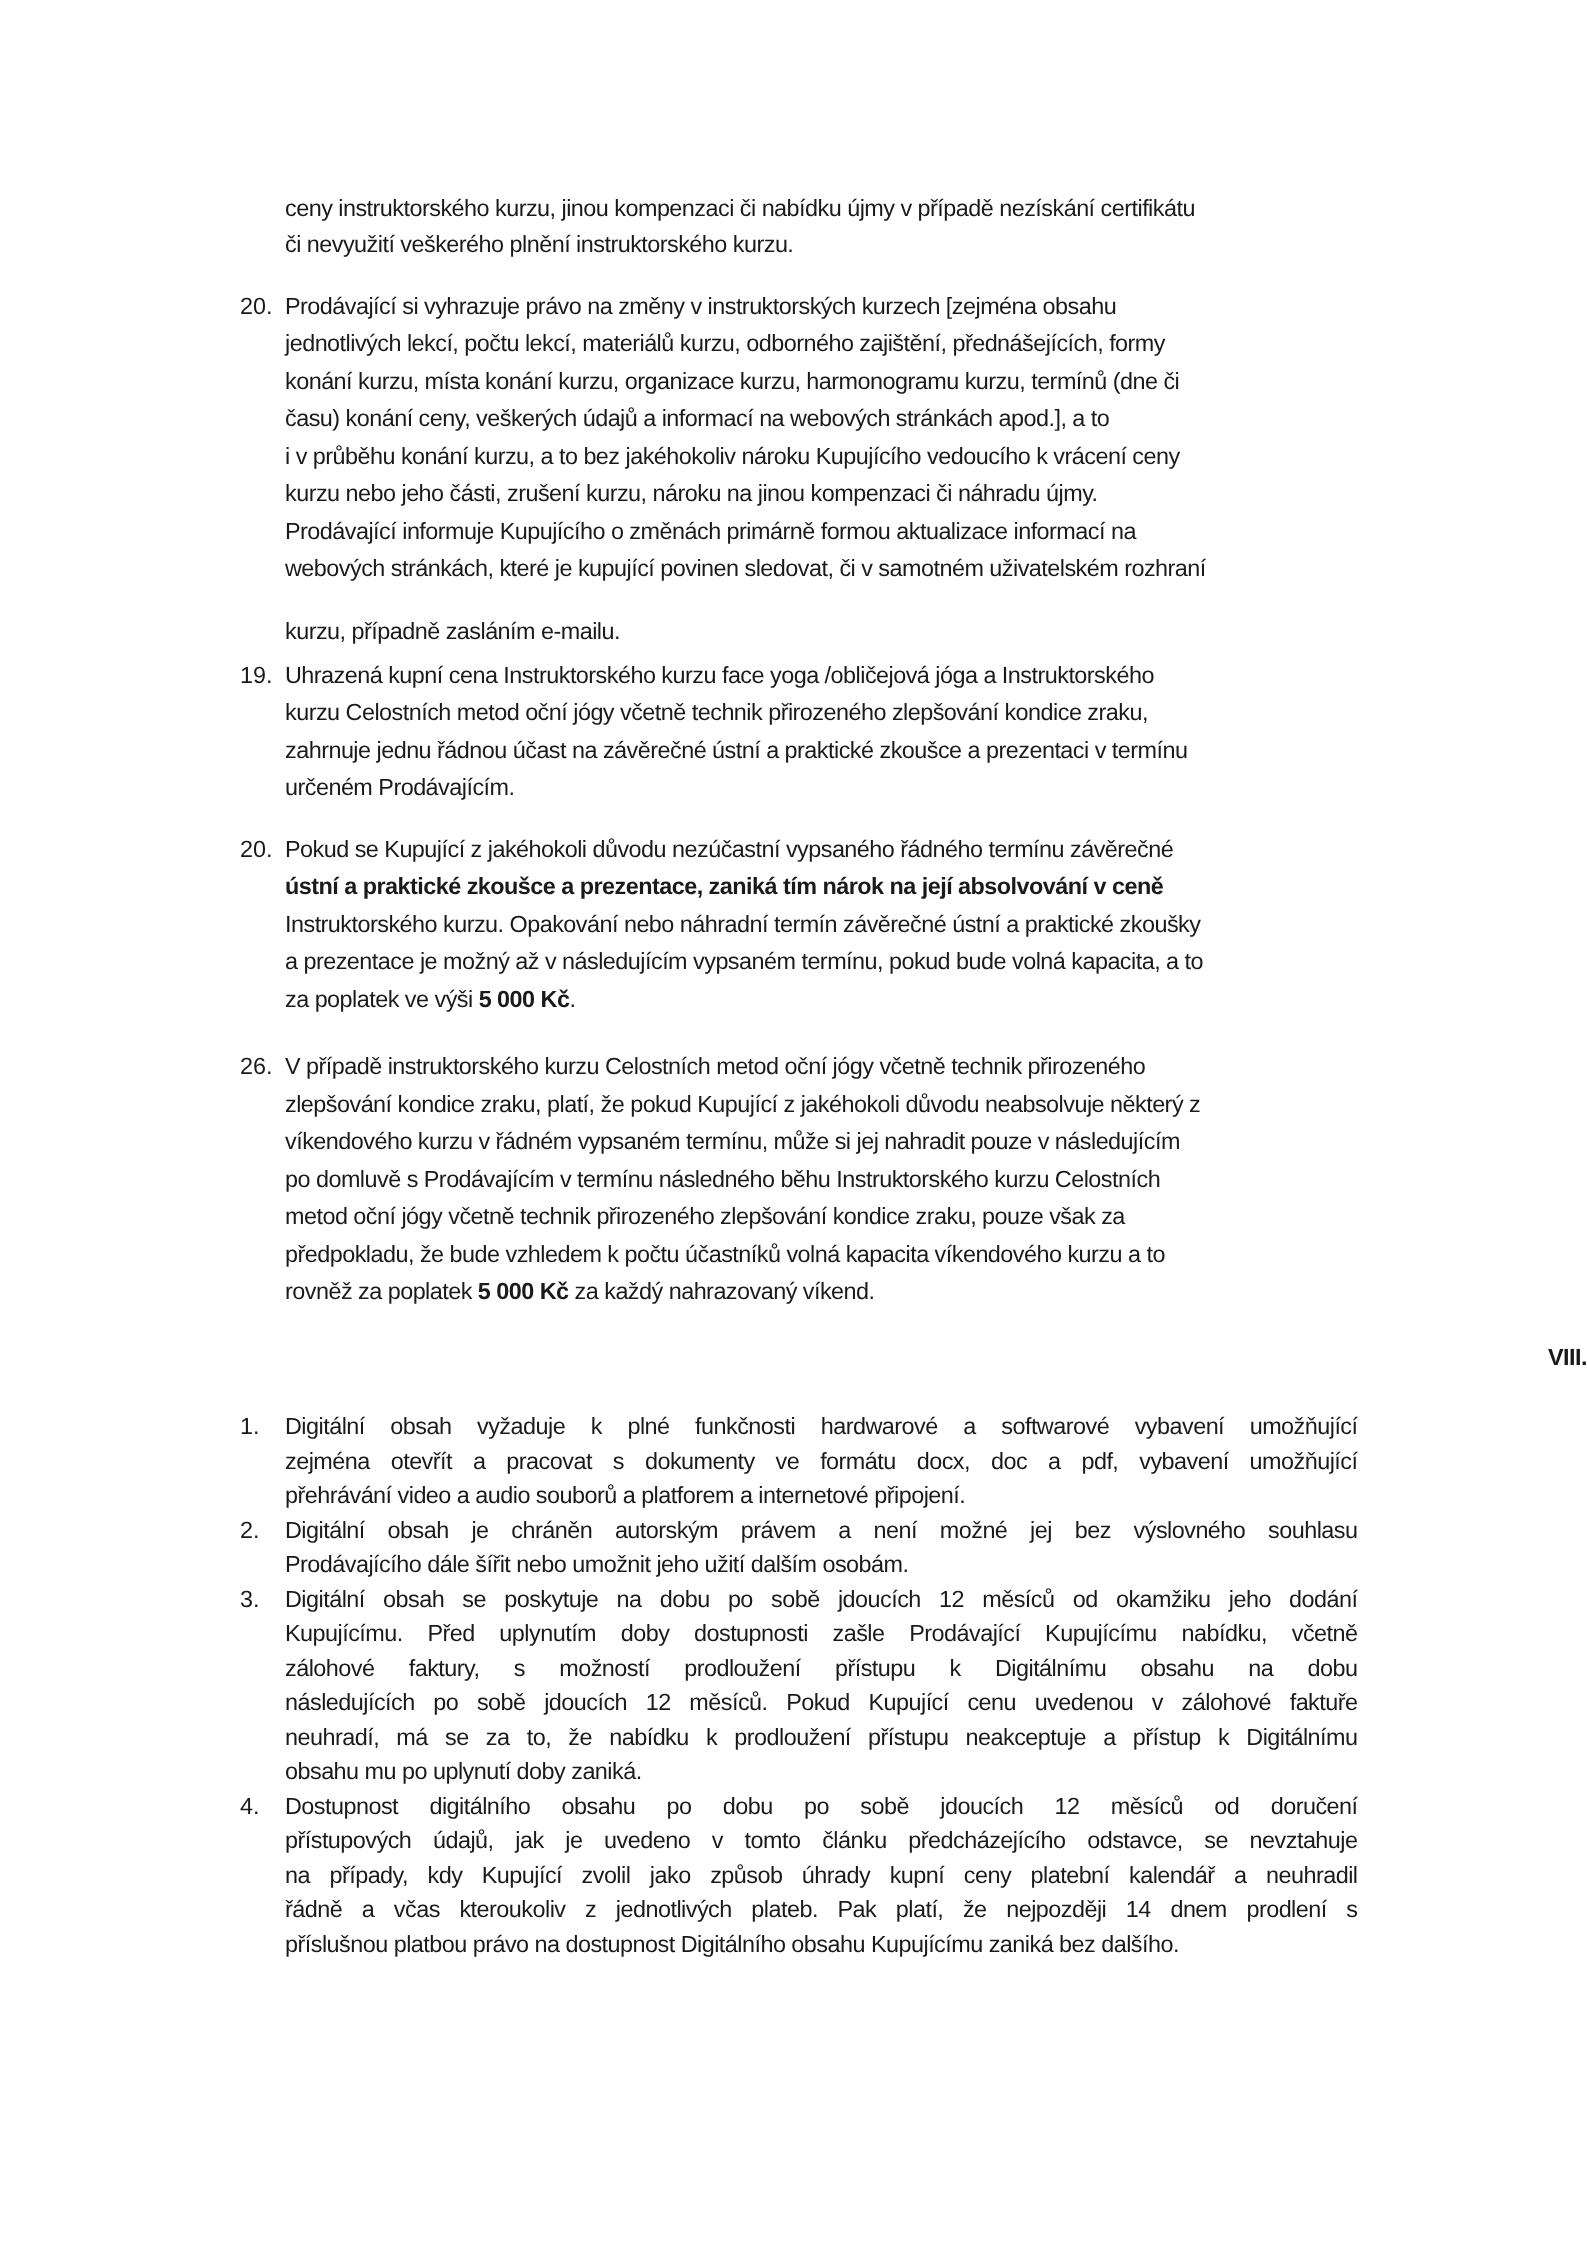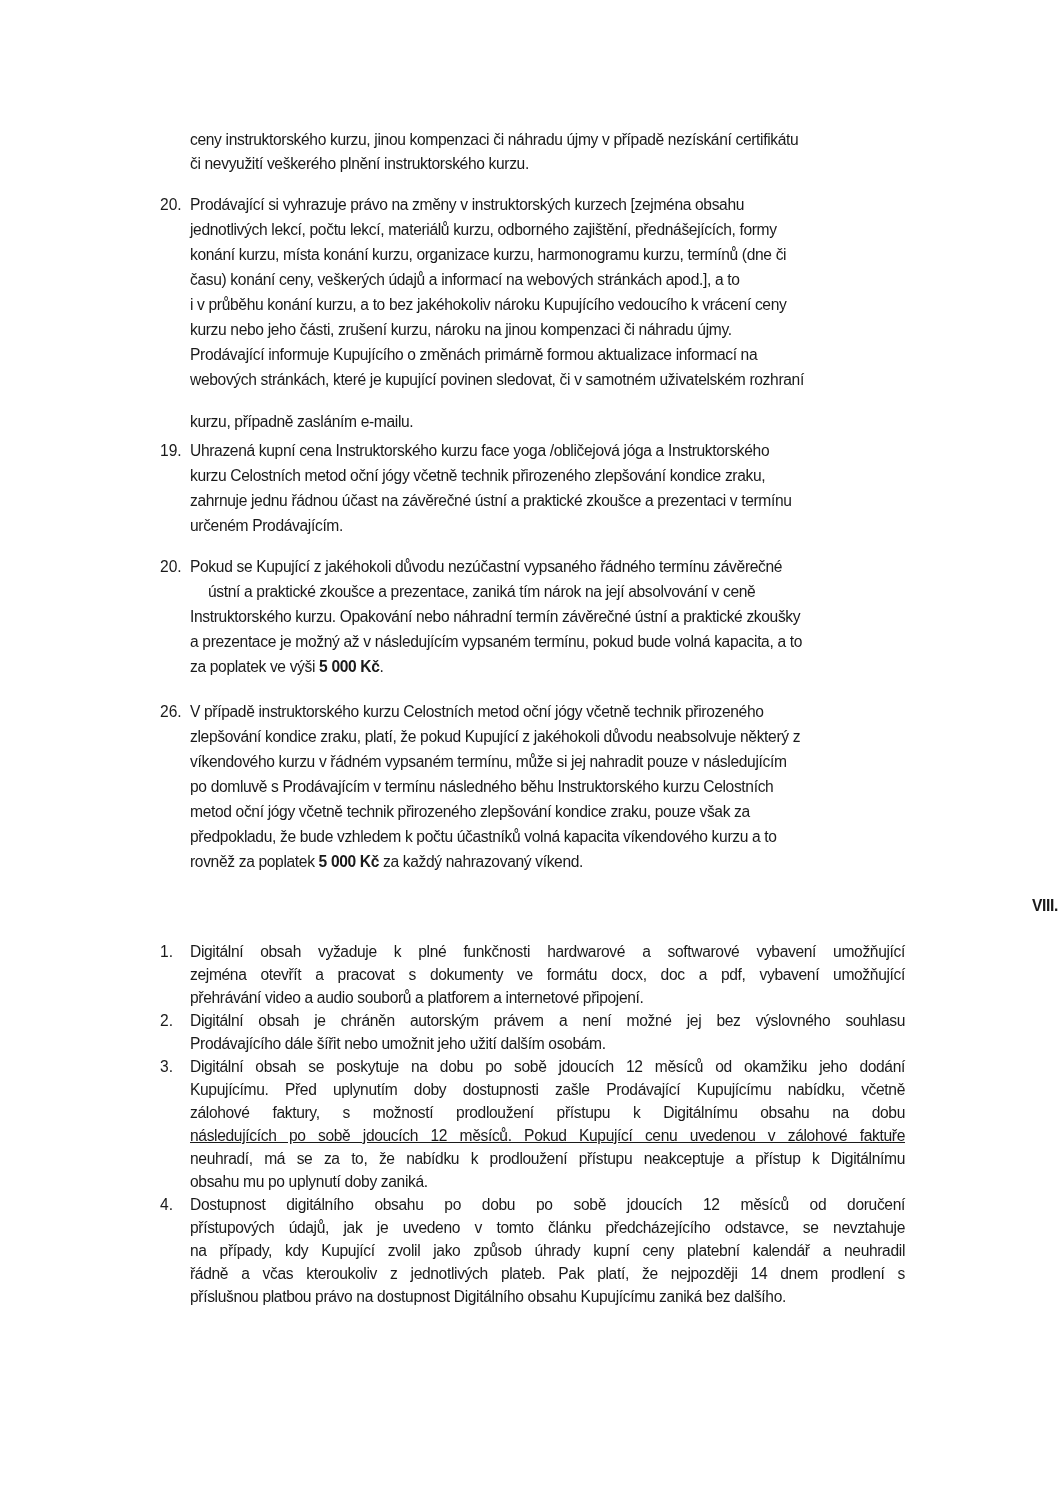--- a/index.html
+++ b/index.html
@@ -16,21 +16,21 @@
   b { font-weight: bold; }
   .center { text-align: right; }
   .narrow { font-stretch: condensed; letter-spacing: -0.35px; }
 </style>
 </head>
 <body>
 
 <div class="page">
 
   <div class="para" style="left:190px; top:130px;">
-    <div class="line narrow" style="top:0px;">ceny instruktorského kurzu, jinou kompenzaci či náhradu újmy v případě nezískání certifikátu</div>
+    <div class="line narrow" style="top:0px;">ceny instruktorského kurzu, jinou kompenzaci či nabídku újmy v případě nezískání certifikátu</div>
     <div class="line narrow" style="top:24px;">či nevyužití veškerého plnění instruktorského kurzu.</div>
   </div>
 
   <div class="para" style="left:160px; top:195px;">
     <div class="num" style="left:0; top:0;">20.</div>
     <div class="line narrow" style="left:30px; top:0px;text-align:right;">Prodávající si vyhrazuje právo na změny v instruktorských kurzech [zejména obsahu</div>
     <div class="line narrow" style="left:30px; top:25px;">jednotlivých lekcí, počtu lekcí, materiálů kurzu, odborného zajištění, přednášejících, formy</div>
     <div class="line narrow" style="left:30px; top:50px;">konání kurzu, místa konání kurzu, organizace kurzu, harmonogramu kurzu, termínů (dne či</div>
     <div class="line narrow" style="left:30px; top:75px;">času) konání ceny, veškerých údajů a informací na webových stránkách apod.], a to</div>
     <div class="line narrow" style="left:30px; top:100px;">i v průběhu konání kurzu, a to bez jakéhokoliv nároku Kupujícího vedoucího k vrácení ceny</div>
@@ -44,21 +44,21 @@
     <div class="num" style="left:0; top:0;">19.</div>
     <div class="line narrow" style="left:30px; top:0px;">Uhrazená kupní cena Instruktorského kurzu face yoga /obličejová jóga a Instruktorského</div>
     <div class="line narrow" style="left:30px; top:25px;">kurzu Celostních metod oční jógy včetně technik přirozeného zlepšování kondice zraku,</div>
     <div class="line narrow" style="left:30px; top:50px;">zahrnuje jednu řádnou účast na závěrečné ústní a praktické zkoušce a prezentaci v termínu</div>
     <div class="line narrow" style="left:30px; top:75px;">určeném Prodávajícím.</div>
   </div>
 
   <div class="para" style="left:160px; top:557px;">
     <div class="num" style="left:0; top:0;">20.</div>
     <div class="line narrow" style="left:30px; top:0px;">Pokud se Kupující z jakéhokoli důvodu nezúčastní vypsaného řádného termínu závěrečné</div>
-    <div class="line narrow" style="left:48px; top:25px;">ústní a praktické zkoušce a prezentace, zaniká tím nárok na její absolvování v ceně</div>
+    <div class="line narrow" style="left:30px; top:25px;font-weight:bold;">ústní a praktické zkoušce a prezentace, zaniká tím nárok na její absolvování v ceně</div>
     <div class="line narrow" style="left:30px; top:50px;">Instruktorského kurzu. Opakování nebo náhradní termín závěrečné ústní a praktické zkoušky</div>
     <div class="line narrow" style="left:30px; top:75px;">a prezentace je možný až v následujícím vypsaném termínu, pokud bude volná kapacita, a to</div>
     <div class="line narrow" style="left:30px; top:100px;"><span>za poplatek ve výši </span><b>5 000 Kč</b><span>.</span></div>
   </div>
 
   <div class="para" style="left:160px; top:702px;">
     <div class="num" style="left:0; top:0;">26.</div>
     <div class="line narrow" style="left:30px; top:0px;">V případě instruktorského kurzu Celostních metod oční jógy včetně technik přirozeného</div>
     <div class="line narrow" style="left:30px; top:25px;">zlepšování kondice zraku, platí, že pokud Kupující z jakéhokoli důvodu neabsolvuje některý z</div>
     <div class="line narrow" style="left:30px; top:50px;">víkendového kurzu v řádném vypsaném termínu, může si jej nahradit pouze v následujícím</div>
@@ -81,21 +81,21 @@
     <div class="num" style="left:0; top:0;">2.</div>
     <div class="line narrow" style="left:30px; top:0px; width:715px; text-align:justify; text-align-last:justify;">Digitální obsah je chráněn autorským právem a není možné jej bez výslovného souhlasu</div>
     <div class="line narrow" style="left:30px; top:23px;">Prodávajícího dále šířit nebo umožnit jeho užití dalším osobám.</div>
   </div>
 
   <div class="para" style="left:160px; top:1057px; width:745px;">
     <div class="num" style="left:0; top:0;">3.</div>
     <div class="line narrow" style="left:30px; top:0px; width:715px; text-align:justify; text-align-last:justify;">Digitální obsah se poskytuje na dobu po sobě jdoucích 12 měsíců od okamžiku jeho dodání</div>
     <div class="line narrow" style="left:30px; top:23px; width:715px; text-align:justify; text-align-last:justify;">Kupujícímu. Před uplynutím doby dostupnosti zašle Prodávající Kupujícímu nabídku, včetně</div>
     <div class="line narrow" style="left:30px; top:46px; width:715px; text-align:justify; text-align-last:justify;">zálohové faktury, s možností prodloužení přístupu k Digitálnímu obsahu na dobu</div>
-    <div class="line narrow" style="left:30px; top:69px; width:715px; text-align:justify; text-align-last:justify;text-decoration:underline;">následujících po sobě jdoucích 12 měsíců. Pokud Kupující cenu uvedenou v zálohové faktuře</div>
+    <div class="line narrow" style="left:30px; top:69px; width:715px; text-align:justify; text-align-last:justify;">následujících po sobě jdoucích 12 měsíců. Pokud Kupující cenu uvedenou v zálohové faktuře</div>
     <div class="line narrow" style="left:30px; top:92px; width:715px; text-align:justify; text-align-last:justify;">neuhradí, má se za to, že nabídku k prodloužení přístupu neakceptuje a přístup k Digitálnímu</div>
     <div class="line narrow" style="left:30px; top:115px;">obsahu mu po uplynutí doby zaniká.</div>
   </div>
 
   <div class="para" style="left:160px; top:1195px; width:745px;">
     <div class="num" style="left:0; top:0;">4.</div>
     <div class="line narrow" style="left:30px; top:0px; width:715px; text-align:justify; text-align-last:justify;">Dostupnost digitálního obsahu po dobu po sobě jdoucích 12 měsíců od doručení</div>
     <div class="line narrow" style="left:30px; top:23px; width:715px; text-align:justify; text-align-last:justify;">přístupových údajů, jak je uvedeno v tomto článku předcházejícího odstavce, se nevztahuje</div>
     <div class="line narrow" style="left:30px; top:46px; width:715px; text-align:justify; text-align-last:justify;">na případy, kdy Kupující zvolil jako způsob úhrady kupní ceny platební kalendář a neuhradil</div>
     <div class="line narrow" style="left:30px; top:69px; width:715px; text-align:justify; text-align-last:justify;">řádně a včas kteroukoliv z jednotlivých plateb. Pak platí, že nejpozději 14 dnem prodlení s</div>

